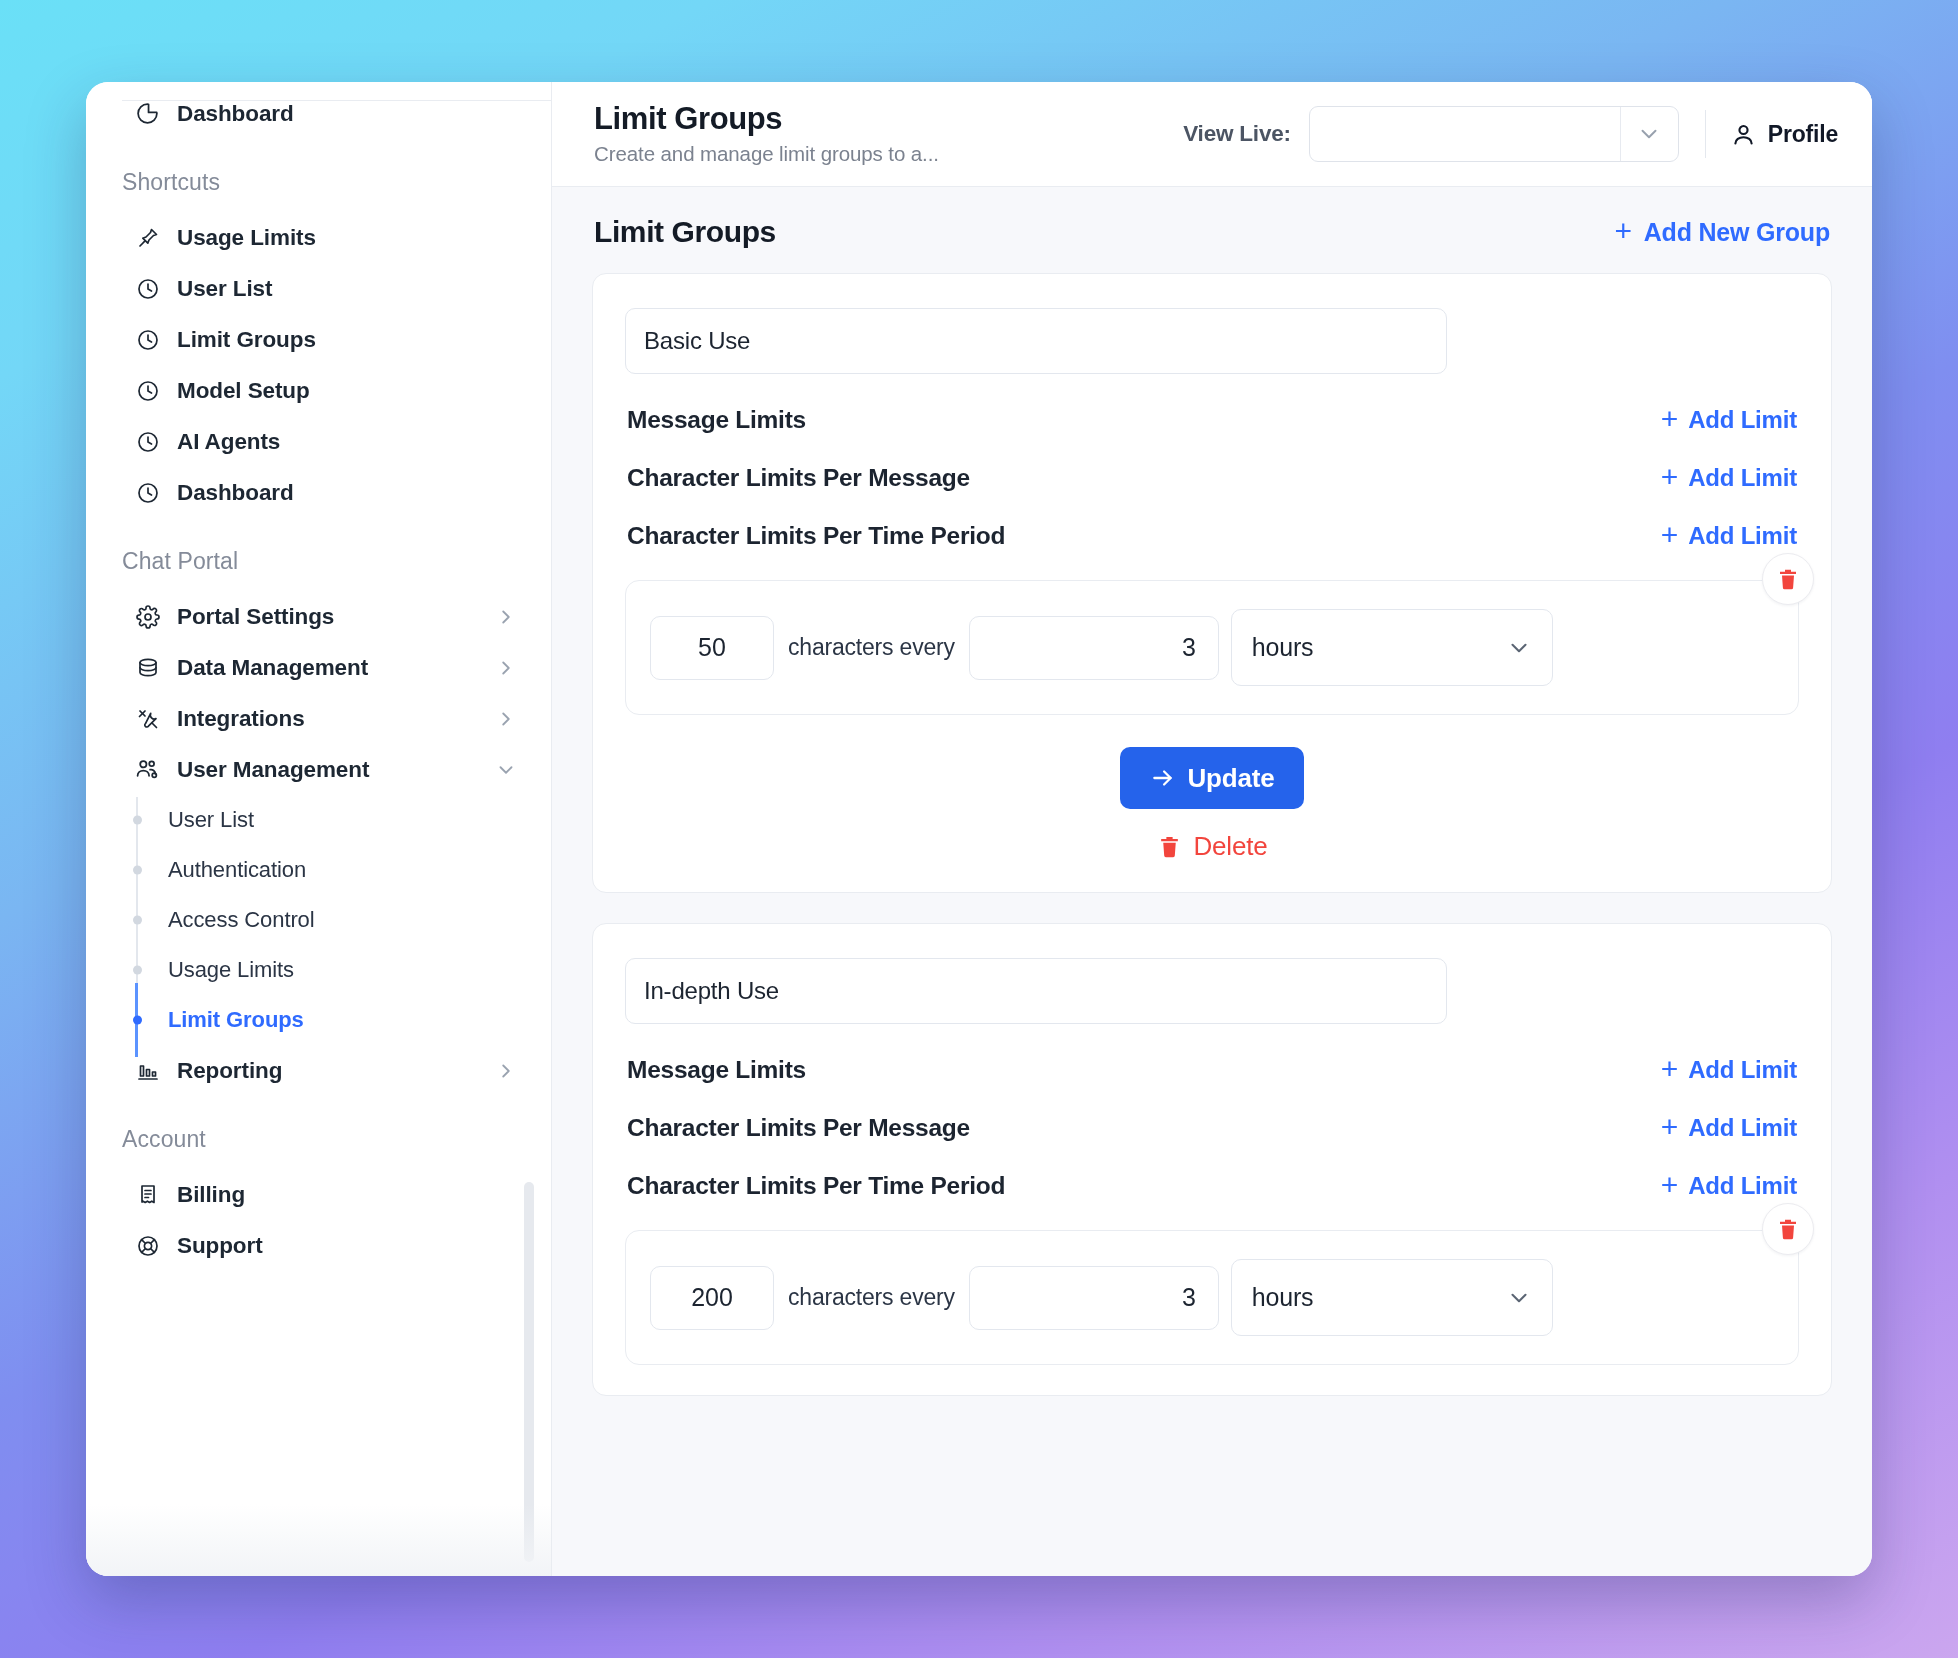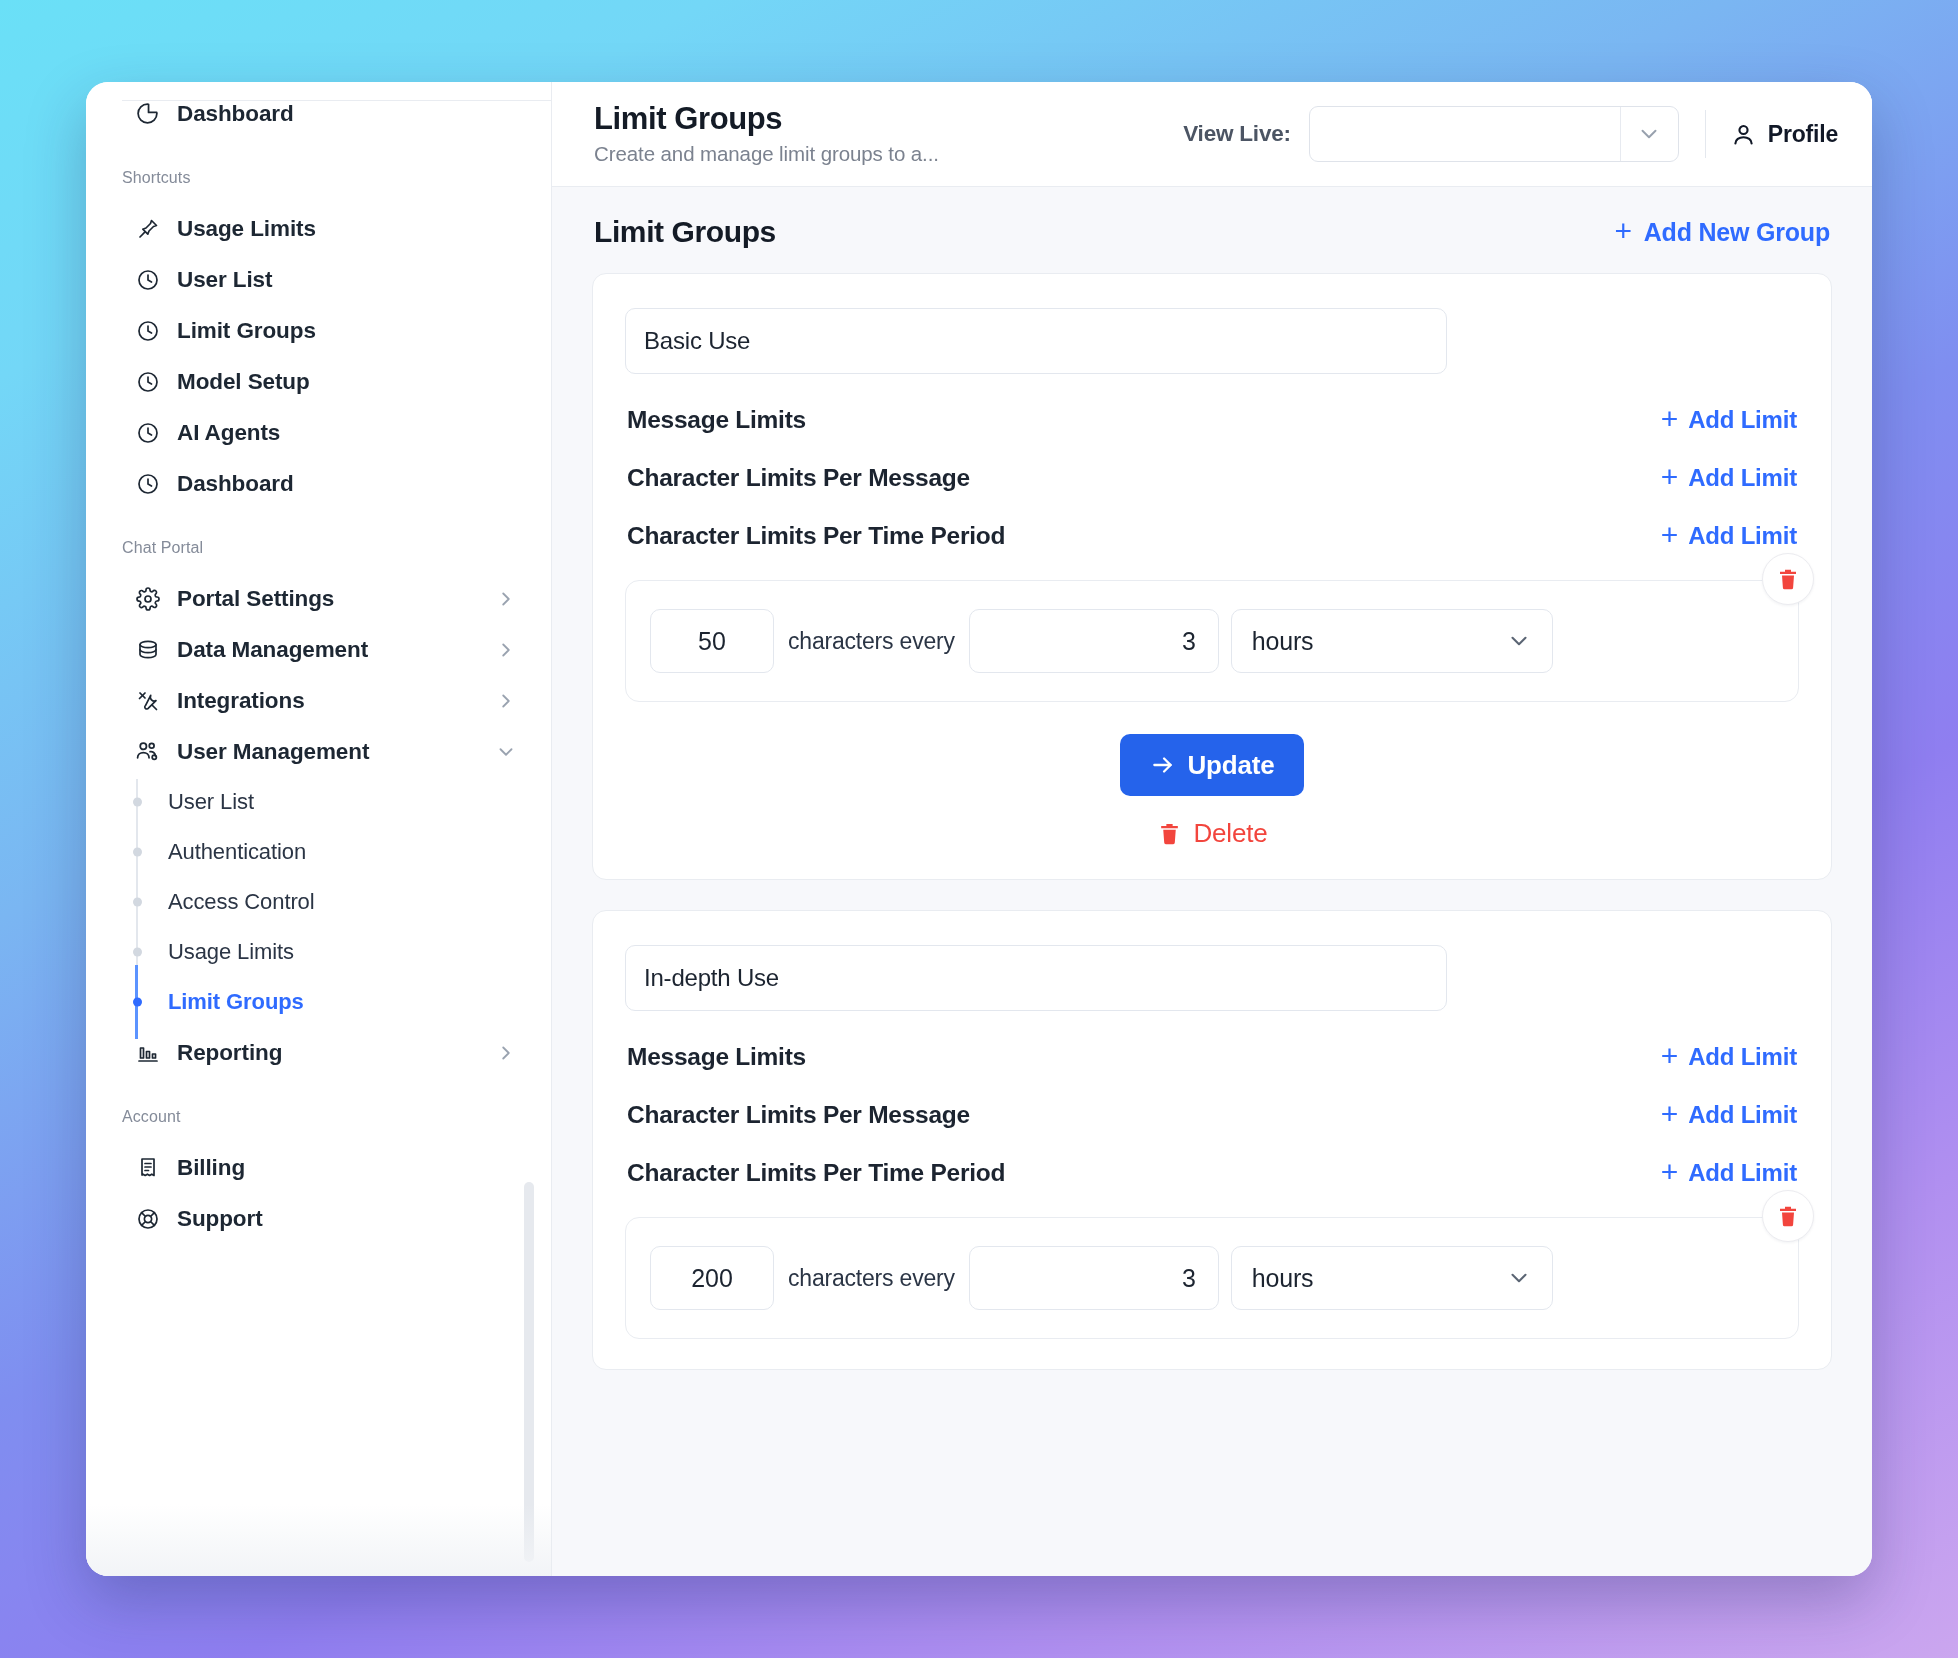--- a/index.html
+++ b/index.html
@@ -39,21 +39,21 @@
     border-right: 1px solid #e9ecf1;
     position: relative;
     overflow: hidden;
     padding-top: 6px;
   }
   .sidebar-topline {
     position: absolute; left: 36px; right: 0; top: 18px; height: 1px;
     background: #e9ecf1;
   }
   .sb-group-label {
-    font-size: 16px;
+    font-size: 23px;
     color: #848b99;
     padding: 0 0 0 36px;
     margin: 30px 0 16px 0;
     letter-spacing: .1px;
   }
   .sb-item {
     display: flex; align-items: center;
     height: 51px;
     padding-left: 48px;
     padding-right: 34px;
@@ -254,21 +254,21 @@
     background: #fff; display: flex; align-items: center;
     font-size: 25px; color: #1c2430;
   }
   .num-input.small { width: 124px; justify-content: center; }
   .num-input.wide  { width: 250px; justify-content: flex-end; padding-right: 22px; }
   .between-label {
     font-size: 23px; color: #2b3545; padding: 0 14px; white-space: nowrap;
     letter-spacing: -.2px;
   }
   .unit-select {
-    width: 322px; height: 64px;
+    width: 322px; height: 77px;
     border: 1px solid #e3e7ee; border-radius: 10px; background: #fff;
     display: flex; align-items: center; padding: 0 20px;
     font-size: 25px; color: #1c2430; cursor: pointer;
     margin-left: 12px;
     letter-spacing: -.2px;
   }
   .unit-select .uc { margin-left: auto; color: #5b6574; display:flex; }
 
   .card-actions {
     display: flex; flex-direction: column; align-items: center;

